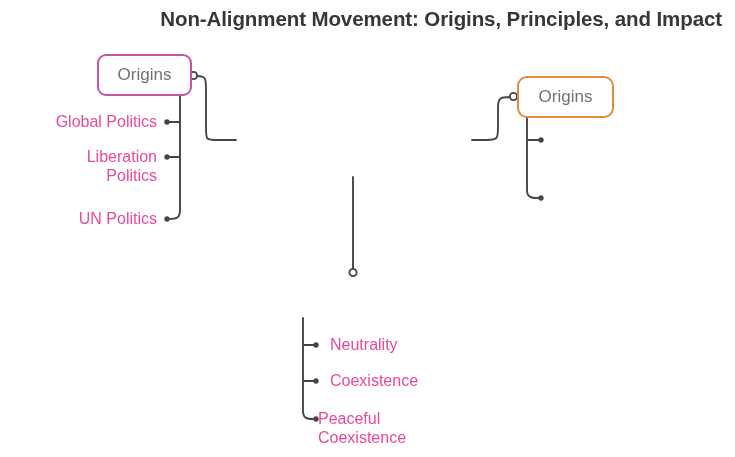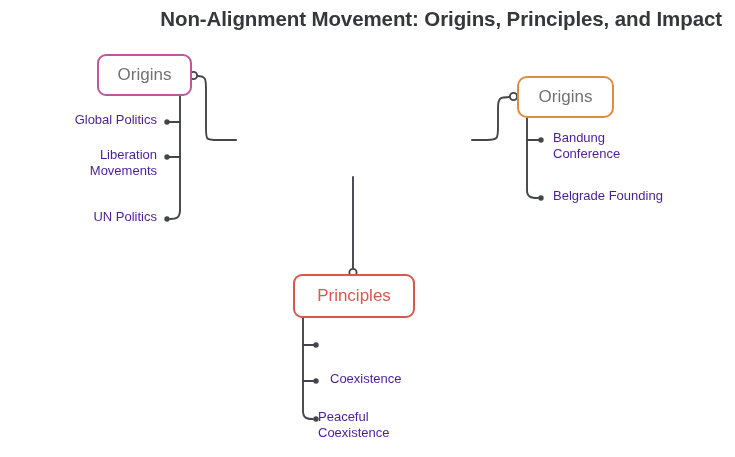--- a/index.html
+++ b/index.html
@@ -93,22 +93,22 @@
     left: 293px;
     top: 274px;
     width: 122px;
     height: 44px;
     border-color: #d9574f;
     color: #d9574f;
   }
 
   .leaf {
     position: absolute;
-    font-size: 13px;
-    color: #4c1d95;
+    font-size: 16px;
+    color: #ec4899;
     line-height: 1.2;
     white-space: pre-line;
   }
   .leaf-right { text-align: left; }
   .leaf-left  { text-align: right; }
 </style>
 </head>
 <body>
 
 <div id="canvas">
@@ -154,30 +154,25 @@
 
 
   <div class="node node-branch node-impact">
     <span>Origins</span>
   </div>
 
   <div class="node node-branch node-origins">
     <span>Origins</span>
   </div>
 
-  <div class="node node-branch node-principles">
-    <span>Principles</span>
-  </div>
 
   <div class="leaf leaf-left" style="left:0; top:112px; width:157px;">Global Politics</div>
   <div class="leaf leaf-left" style="left:0; top:147px; width:157px;">Liberation
-Movements</div>
+Politics</div>
   <div class="leaf leaf-left" style="left:0; top:209px; width:157px;">UN Politics</div>
 
-  <div class="leaf leaf-right" style="left:553px; top:130px; width:180px;">Bandung
-Conference</div>
-  <div class="leaf leaf-right" style="left:553px; top:188px; width:180px;">Belgrade Founding</div>
 
+  <div class="leaf leaf-right" style="left:330px; top:335px; width:200px;">Neutrality</div>
   <div class="leaf leaf-right" style="left:330px; top:371px; width:200px;">Coexistence</div>
   <div class="leaf leaf-right" style="left:318px; top:409px; width:200px;">Peaceful
 Coexistence</div>
 
 </div>
 
 </body></html>

